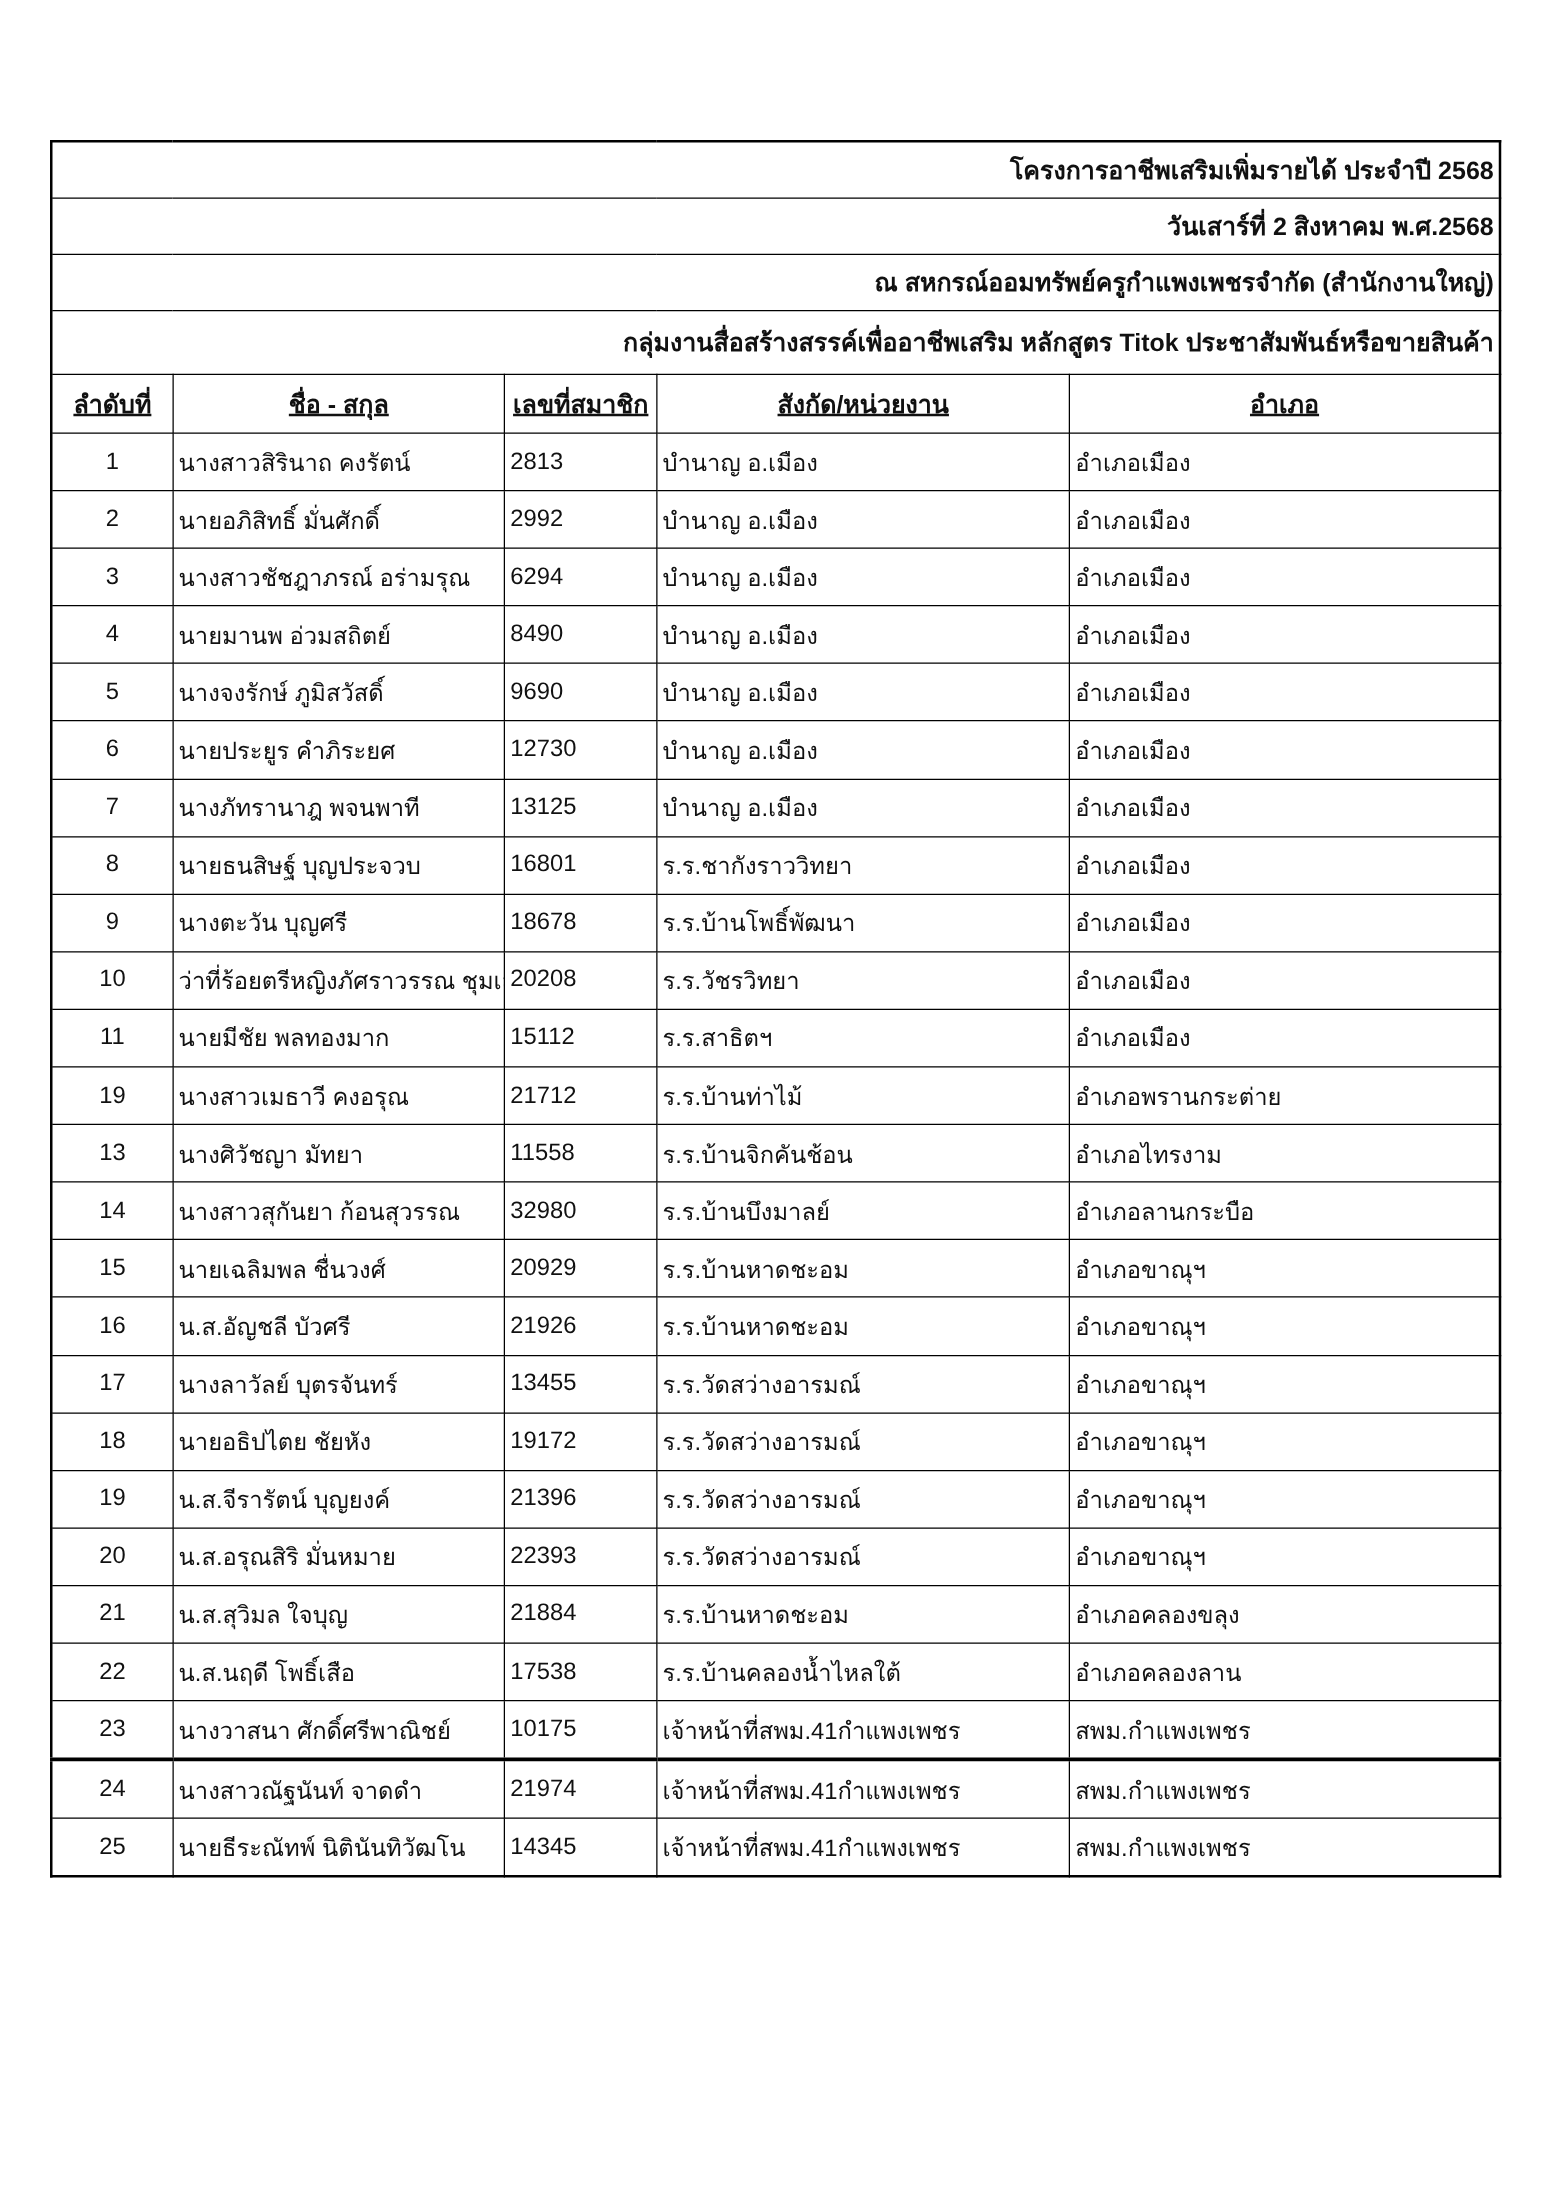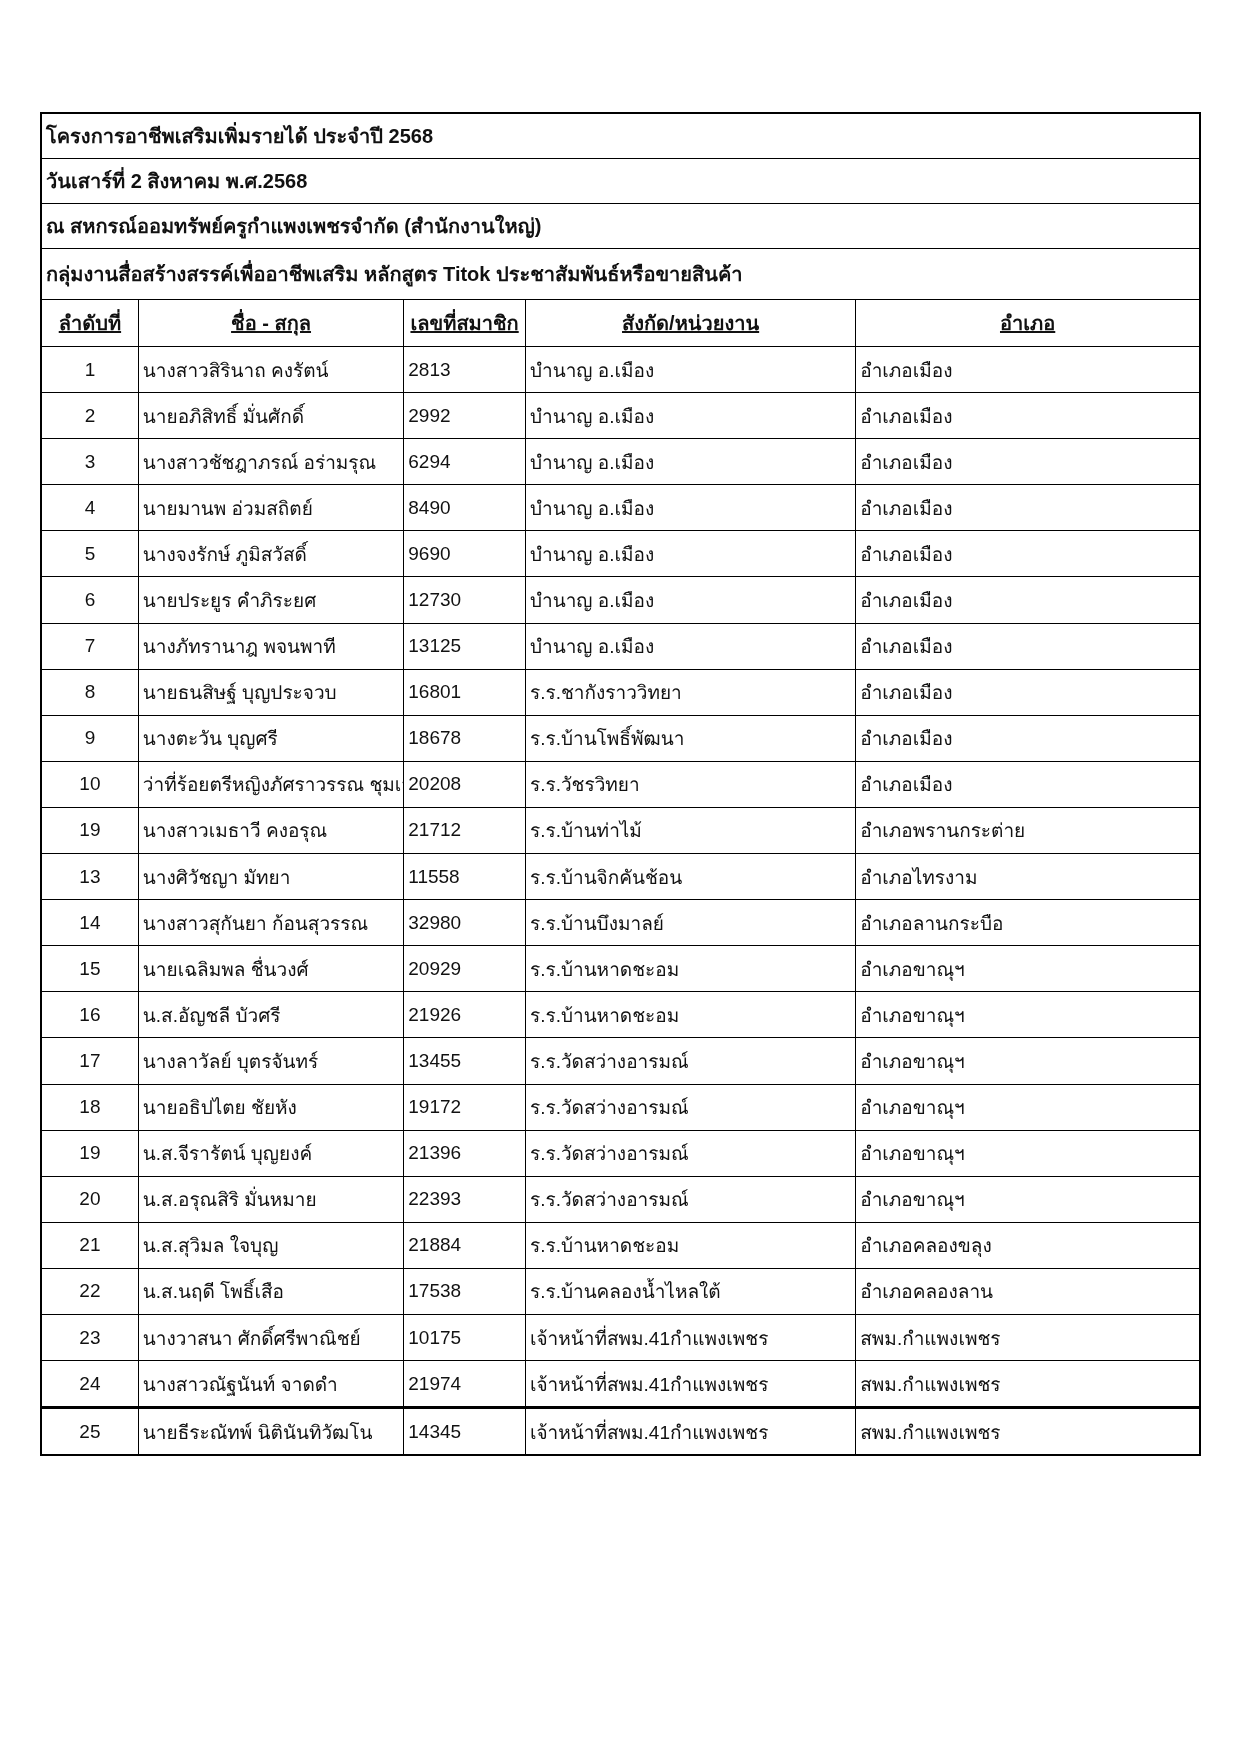--- a/index.html
+++ b/index.html
@@ -28,21 +28,21 @@
     padding: 0 4px;
     vertical-align: middle;
     overflow: hidden;
     white-space: nowrap;
   }
   
   table.doc-table { border: 2px solid #000000; }
 
   tr.title-row td {
     height: 44px;
-    text-align: left;
+    text-align: right;
     font-weight: bold;
     font-size: 20px;
   }
   tr.title-row.group td { height: 50px; }
 
   tr.col-header-row th {
     height: 46px;
     text-align: center;
     font-weight: bold;
     font-size: 20px;
@@ -176,20 +176,27 @@
   </tr>
 
   <tr class="data-row">
     <td class="c-no">10</td>
     <td class="c-name">ว่าที่ร้อยตรีหญิงภัศราวรรณ ชุมเสน</td>
     <td class="c-member">20208</td>
     <td class="c-aff">ร.ร.วัชรวิทยา</td>
     <td class="c-district">อำเภอเมือง</td>
   </tr>
 
+  <tr class="data-row">
+    <td class="c-no">11</td>
+    <td class="c-name">นายมีชัย พลทองมาก</td>
+    <td class="c-member">15112</td>
+    <td class="c-aff">ร.ร.สาธิตฯ</td>
+    <td class="c-district">อำเภอเมือง</td>
+  </tr>
 
   <tr class="data-row">
     <td class="c-no">19</td>
     <td class="c-name">นางสาวเมธาวี คงอรุณ</td>
     <td class="c-member">21712</td>
     <td class="c-aff">ร.ร.บ้านท่าไม้</td>
     <td class="c-district">อำเภอพรานกระต่าย</td>
   </tr>
 
   <tr class="data-row">

